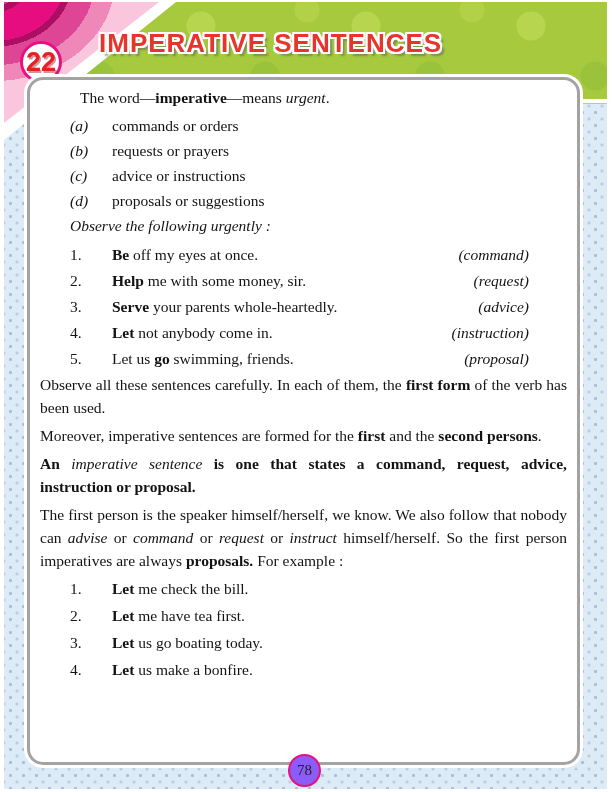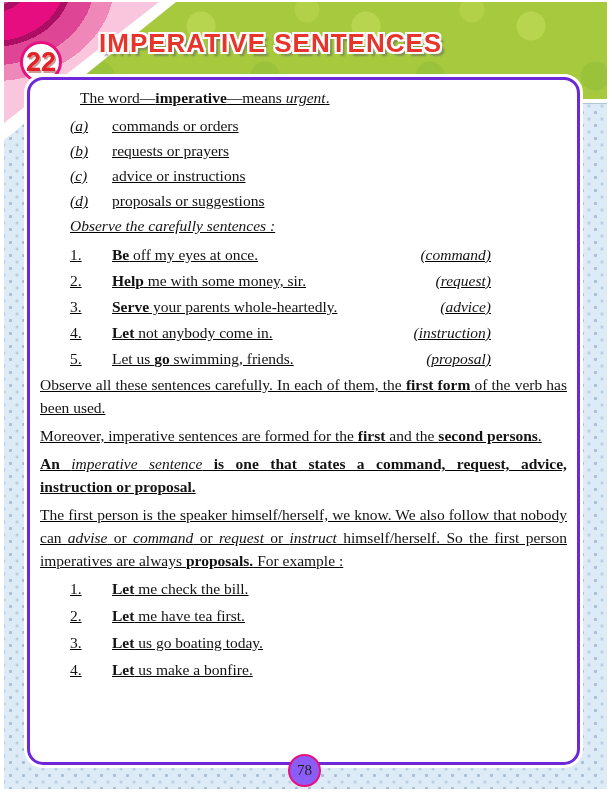--- a/index.html
+++ b/index.html
@@ -70,40 +70,39 @@
     font-size:26px; letter-spacing:1px; color:#e8352b; white-space:nowrap;
     text-shadow:
       -2px -2px 0 #fff, 2px -2px 0 #fff, -2px 2px 0 #fff, 2px 2px 0 #fff,
       0 -2px 0 #fff, 0 2px 0 #fff, -2px 0 0 #fff, 2px 0 0 #fff,
       4px 4px 2px rgba(95,95,95,.55);
   }
 
   
   .content-box {
     position:absolute; left:27px; top:77px; width:553px; height:688px;
-    background:#ffffff; border:3px solid #6d28d9; border-radius:16px;
+    background:#ffffff; border:3px solid #a3a3a3; border-radius:16px;
     box-shadow:0 0 0 3px #ffffff;
-    text-decoration:underline;
   }
   .content {
     padding:6px 10px 0 10px;
     font-size:15.5px; line-height:23px; color:#131313;
   }
   .content p { margin:0 0 5px; }
   .indent { text-indent:40px; }
   .just { text-align:justify; }
   .b { font-weight:bold; }
   .i { font-style:italic; }
 
   .row { display:flex; margin:0 0 2px 30px; line-height:23px; }
   .row .num { width:42px; flex:none; }
   .opt-row { margin-bottom:2px; }
   .ex-row { margin-bottom:3px; }
   .ex-text { flex:1; }
-  .ex-label { flex:none; margin-right:76px; font-style:italic; }
+  .ex-label { flex:none; margin-right:38px; font-style:italic; }
   .obs-line { font-style:italic; margin:2px 0 6px 30px; line-height:23px; }
 
   .section-heading {
     margin:3px 0 6px; font-size:17.5px; line-height:22px;
     color:#1d3d91; font-weight:bold; font-family:"Liberation Serif", serif;
   }
   .fp-row { margin-bottom:4px; }
 
   
   .page-badge {
@@ -145,21 +144,21 @@
       </div>
       <div class="row opt-row">
         <span class="num i">(c)</span>
         <span>advice or instructions</span>
       </div>
       <div class="row opt-row">
         <span class="num i">(d)</span>
         <span>proposals or suggestions</span>
       </div>
 
-      <div class="obs-line">Observe the carefully sentences :</div>
+      <div class="obs-line">Observe the following urgently :</div>
 
       <div class="row ex-row">
         <span class="num">1.</span>
         <span class="ex-text"><span class="b">Be</span><span> off my eyes at once.</span></span>
         <span class="ex-label">(command)</span>
       </div>
       <div class="row ex-row">
         <span class="num">2.</span>
         <span class="ex-text"><span class="b">Help</span><span> me with some money, sir.</span></span>
         <span class="ex-label">(request)</span>

